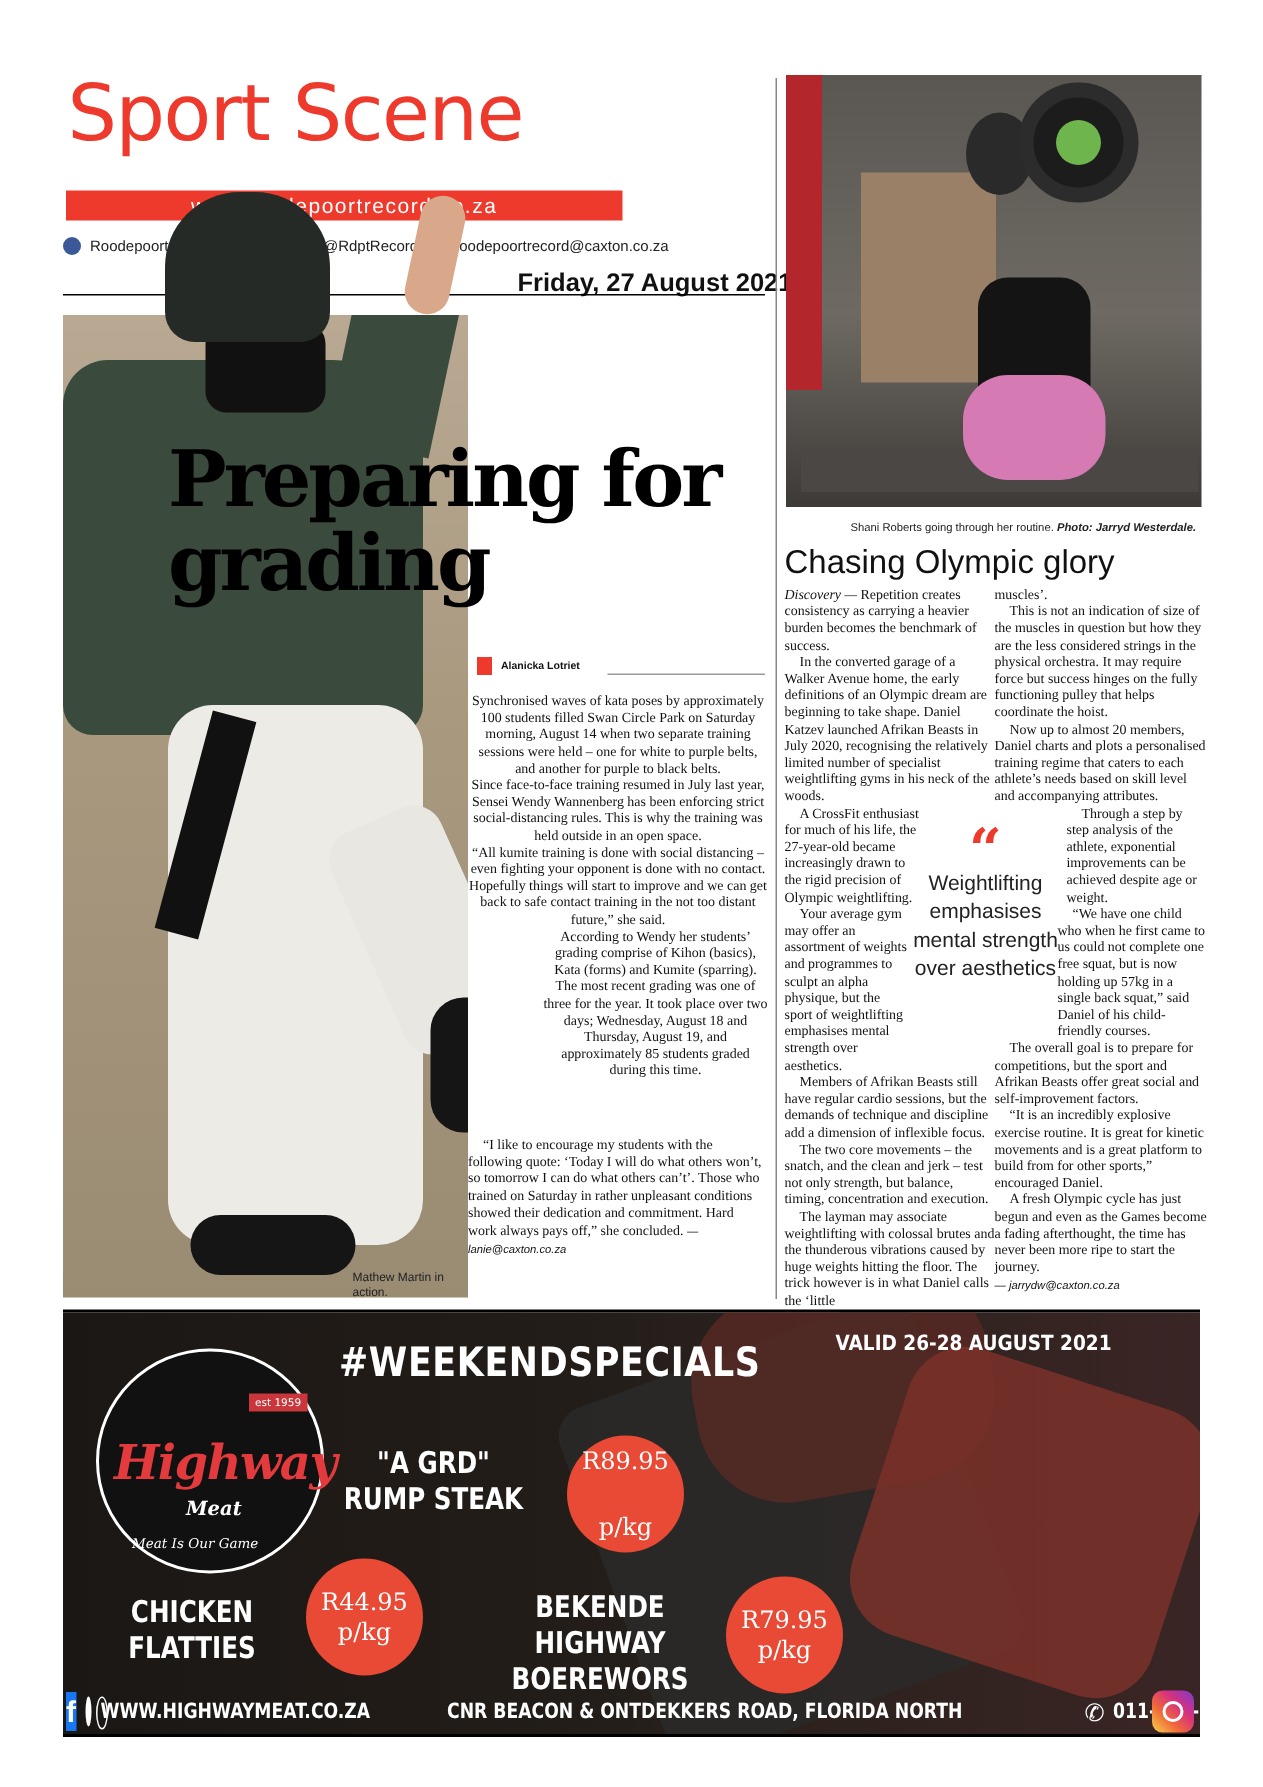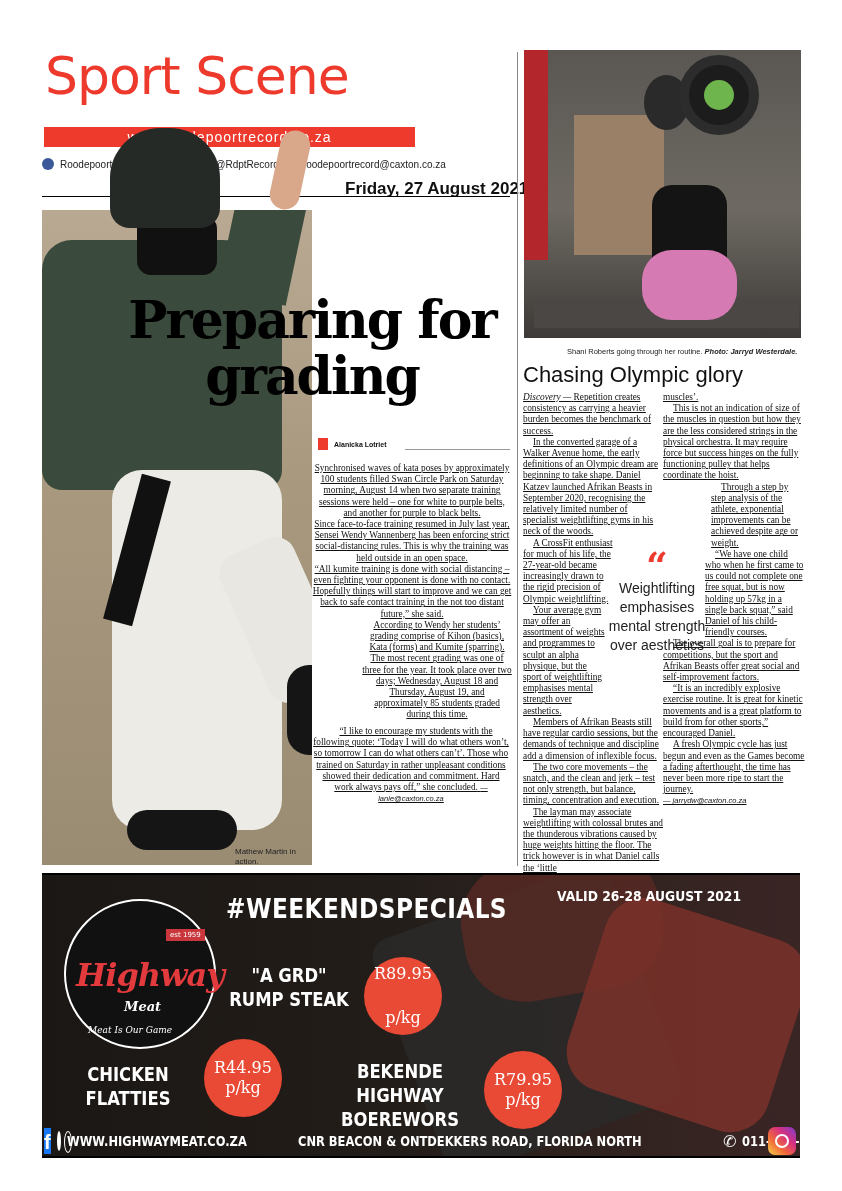--- a/index.html
+++ b/index.html
@@ -51,37 +51,37 @@
   .kp-shoe2 { position: absolute; left: 245px; top: 455px; width: 60px; height: 90px; background: #151515; border-radius: 22px; }
   .kp-caption {
     position: absolute; left: 235px; top: 847px; width: 70px;
     font-family: "Liberation Sans", sans-serif; font-size: 8px; line-height: 10px; color: #222;
   }
 
   
   .headline {
     position: absolute; left: 112px; top: 292px; width: 400px;
     font-family: "DejaVu Serif", serif; font-weight: 900; font-size: 52px;
-    line-height: 56px; text-align: center; color: #000; letter-spacing: -2px;
+    line-height: 56px; text-align: left; color: #000; letter-spacing: -2px;
   }
   .headline span { display: block; }
   .byline { position: absolute; left: 318px; top: 438px; display: flex; align-items: center; gap: 6px;
     font-family: "Liberation Sans", sans-serif; font-weight: 700; font-size: 7px; }
   .byline .sq { width: 10px; height: 12px; background: #ee3a2c; display: inline-block; }
   .byline-rule { position: absolute; left: 405px; top: 449px; width: 105px; height: 1px; background: #999; }
 
   .article-body {
-    position: absolute; font-size: 9.3px; line-height: 11.2px; text-align: center; color: #111; text-decoration: underline;
+    position: absolute; font-size: 9.3px; line-height: 11.2px; text-align: center; color: #111;
   }
   .article-body p { margin: 0; }
   .article-body .lead { font-weight: 700; }
   .article-body .dateline { font-style: italic; font-weight: 400; }
   .article-body .email { font-family: "Liberation Sans", sans-serif; font-style: italic; font-size: 7.5px; }
   .karate-body-top { left: 312px; top: 463px; width: 200px; }
-  .karate-body-bottom { left: 312px; top: 726px; width: 198px; text-align: center; }
+  .karate-body-bottom { left: 312px; top: 759px; width: 198px; text-align: left; }
   .karate-body-bottom p { text-indent: 10px; }
 
   
   .lift-photo {
     position: absolute; left: 524px; top: 50px; width: 277px; height: 288px; overflow: hidden;
     background: linear-gradient(180deg, #5a5652 0%, #6e6a63 55%, #3d3a37 100%);
   }
   .lp-red { position: absolute; left: 0; top: 0; width: 24px; height: 210px; background: #b3262b; }
   .lp-wood { position: absolute; left: 50px; top: 65px; width: 90px; height: 140px; background: #9b8068; }
   .lp-plate-big { position: absolute; left: 155px; top: 5px; width: 80px; height: 80px; border-radius: 50%; background: #1c1c1c; border: 10px solid #2c2c2c; }
@@ -132,21 +132,21 @@
   .ad-item { position: absolute; font-weight: 700; text-align: center; transform: scaleX(0.82); line-height: 24px; }
   .ad-rump { left: 172px; top: 88px; width: 150px; font-size: 20px; }
   .ad-chicken { left: 0px; top: 187px; width: 172px; font-size: 20px; }
   .ad-boer { left: 268px; top: 184px; width: 180px; font-size: 20px; }
 
   .price-badge {
     position: absolute; width: 78px; height: 78px; border-radius: 50%; background: #e84a35;
     font-family: "DejaVu Serif", serif; color: #fff; text-align: center; font-size: 16px; line-height: 20px;
     display: flex; flex-direction: column; justify-content: center;
   }
-  .price-rump { left: 322px; top: 82px; gap: 24px; }
+  .price-rump { left: 336px; top: 82px; gap: 24px; }
   .price-chicken { left: 162px; top: 164px; }
   .price-boer { left: 442px; top: 176px; }
 
   .ad-footer { position: absolute; left: 0; top: 251px; width: 758px; height: 30px; display: flex; align-items: center; gap: 6px; padding-left: 2px; font-size: 14px; font-weight: 700; }
   .ad-footer .fb { width: 26px; height: 26px; background: #1877f2; color: #fff; font-family: "Liberation Sans", sans-serif; font-weight: 700; font-size: 20px; text-align: center; line-height: 28px; }
   .ad-footer .globe { width: 20px; height: 20px; border: 2px solid #fff; border-radius: 50%; position: relative; }
   .ad-footer .globe::after { content: ""; position: absolute; left: 5px; top: -2px; width: 6px; height: 20px; border: 1px solid #fff; border-radius: 50%; }
   .ad-footer .pin { width: 14px; height: 18px; background: #e84a35; border-radius: 50% 50% 50% 0; transform: rotate(-45deg); }
   .ad-footer .phone { font-size: 16px; }
   .ad-footer .txt { transform: scaleX(0.82); transform-origin: left; white-space: nowrap; display: inline-block; }
@@ -223,31 +223,32 @@
   <span>Shani Roberts going through her routine.</span>
   <span class="credit">Photo: Jarryd Westerdale.</span>
 </div>
 <div class="sub-headline">Chasing Olympic glory</div>
 
 <div class="article-body lift-col1">
   <p class="first">
     <span class="dateline">Discovery —</span>
     <span>Repetition creates consistency as carrying a heavier burden becomes the benchmark of success.</span>
   </p>
-  <p>In the converted garage of a Walker Avenue home, the early definitions of an Olympic dream are beginning to take shape. Daniel Katzev launched Afrikan Beasts in September 2020, recognising the relatively limited number of specialist weightlifting gyms in his neck of the woods.</p>
+  <p>In the converted garage of a Walker Avenue home, the early definitions of an Olympic dream are beginning to take shape. Daniel Katzev launched Afrikan Beasts in July 2020, recognising the relatively limited number of specialist weightlifting gyms in his neck of the woods.</p>
   <p style="padding-right:50px">A CrossFit enthusiast for much of his life, the 27-year-old became increasingly drawn to the rigid precision of Olympic weightlifting.</p>
   <p style="padding-right:58px">Your average gym may offer an assortment of weights and programmes to sculpt an alpha physique, but the sport of weightlifting emphasises mental strength over aesthetics.</p>
   <p>Members of Afrikan Beasts still have regular cardio sessions, but the demands of technique and discipline add a dimension of inflexible focus.</p>
   <p>The two core movements – the snatch, and the clean and jerk – test not only strength, but balance, timing, concentration and execution.</p>
   <p>The layman may associate weightlifting with colossal brutes and the thunderous vibrations caused by huge weights hitting the floor. The trick however is in what Daniel calls the ‘little</p>
 </div>
 
 <div class="article-body lift-col2">
   <p class="first">muscles’.</p>
   <p>This is not an indication of size of the muscles in question but how they are the less considered strings in the physical orchestra. It may require force but success hinges on the fully functioning pulley that helps coordinate the hoist.</p>
+  <p>Now up to almost 20 members, Daniel charts and plots a personalised training regime that caters to each athlete’s needs based on skill level and accompanying attributes.</p>
   <p style="padding-left:48px">Through a step by step analysis of the athlete, exponential improvements can be achieved despite age or weight.</p>
   <p style="padding-left:42px">“We have one child who when he first came to us could not complete one free squat, but is now holding up 57kg in a single back squat,” said Daniel of his child-friendly courses.</p>
   <p>The overall goal is to prepare for competitions, but the sport and Afrikan Beasts offer great social and self-improvement factors.</p>
   <p>“It is an incredibly explosive exercise routine. It is great for kinetic movements and is a great platform to build from for other sports,” encouraged Daniel.</p>
   <p>A fresh Olympic cycle has just begun and even as the Games become a fading afterthought, the time has never been more ripe to start the journey.</p>
   <p class="first email">— jarrydw@caxton.co.za</p>
 </div>
 
 <div class="pullquote">
   <span class="pq-mark">“</span>

